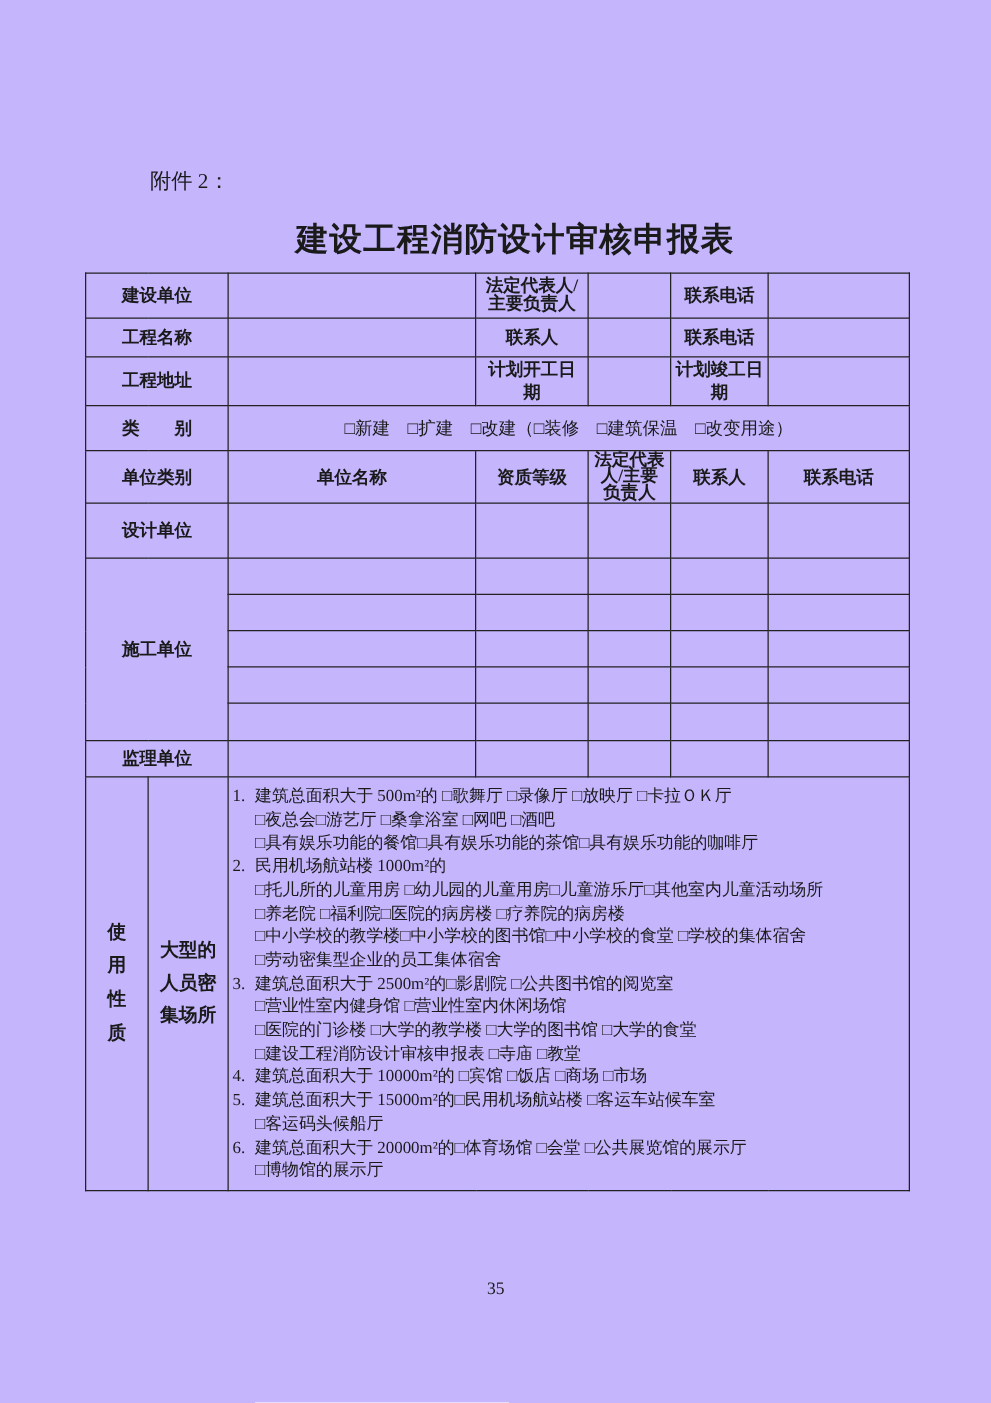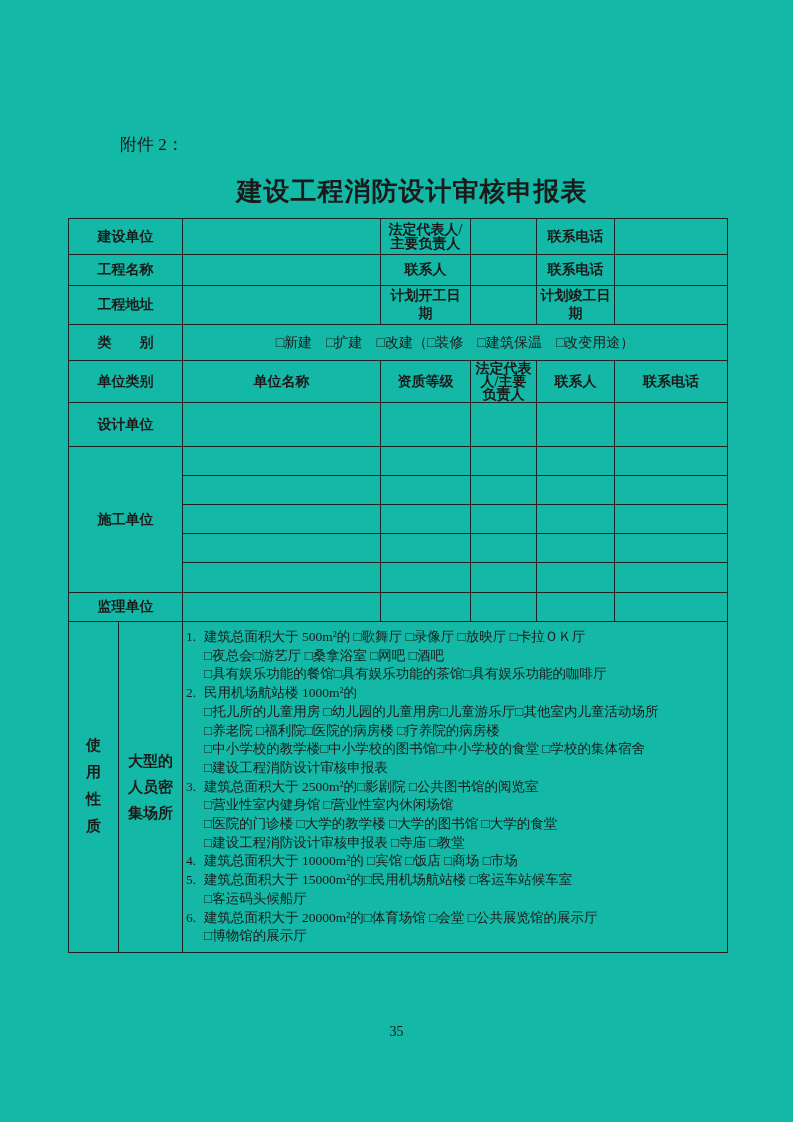--- a/index.html
+++ b/index.html
@@ -1,20 +1,20 @@
 <!DOCTYPE html>
 <html><head>
 <meta charset="utf-8">
 <style>
   * { box-sizing: border-box; }
   html, body { margin: 0; padding: 0; background: #ffffff; }
   .page {
     position: relative;
     width: 793px; height: 1122px;
-    background: #14b8a6;
+    background: #c4b5fd;
     color: #1a1a1a;
     font-family: "Liberation Serif", "DejaVu Serif", serif;
     overflow: hidden;
   }
   .attachment {
     position: absolute; left: 120px; top: 133px;
     font-size: 17px;
   }
   .doc-title {
     position: absolute; left: 0; right: 0; top: 174px;
@@ -42,21 +42,21 @@
     font-size: 15px;
   }
   .lbl-md { font-size: 13px; }
   .lbl-sm { font-size: 12px; line-height: 14px; }
   .lbl-xs { font-size: 11px; line-height: 13px; }
   .thick-bottom td { border-bottom-width: 2px; }
   .cat-options { text-align: center; font-size: 15px; }
   .vcell { text-align: center; }
   .vtext {
     width: 17px; margin: 0 auto;
-    font-family: Liberation Mono, monospace;
+    font-family: Liberation Serif, serif;
     font-weight: bold; font-size: 15px; line-height: 27px;
     word-break: break-all; text-align: center;
   }
   .subtext {
     width: 48px; margin: 0 auto;
     font-family: "Liberation Sans", "DejaVu Sans", sans-serif;
     font-weight: bold; font-size: 15px; line-height: 26px;
     word-break: break-all; text-align: center;
   }
   .usage-cell { vertical-align: top; padding: 8px 4px 0 6px; overflow: hidden; }
@@ -203,21 +203,21 @@
             </div>
           </div>
 
           <div class="usage-item">
             <span class="item-num">2.</span>
             <div class="item-lines">
               <div class="uline">民用机场航站楼 1000m²的</div>
               <div class="uline">□托儿所的儿童用房 □幼儿园的儿童用房□儿童游乐厅□其他室内儿童活动场所</div>
               <div class="uline">□养老院 □福利院□医院的病房楼 □疗养院的病房楼</div>
               <div class="uline">□中小学校的教学楼□中小学校的图书馆□中小学校的食堂 □学校的集体宿舍</div>
-              <div class="uline">□建设工程消防设计审核申报表</div>
+              <div class="uline">□劳动密集型企业的员工集体宿舍</div>
             </div>
           </div>
 
           <div class="usage-item">
             <span class="item-num">3.</span>
             <div class="item-lines">
               <div class="uline">建筑总面积大于 2500m²的□影剧院 □公共图书馆的阅览室</div>
               <div class="uline">□营业性室内健身馆 □营业性室内休闲场馆</div>
               <div class="uline">□医院的门诊楼 □大学的教学楼 □大学的图书馆 □大学的食堂</div>
               <div class="uline">□建设工程消防设计审核申报表 □寺庙 □教堂</div>

